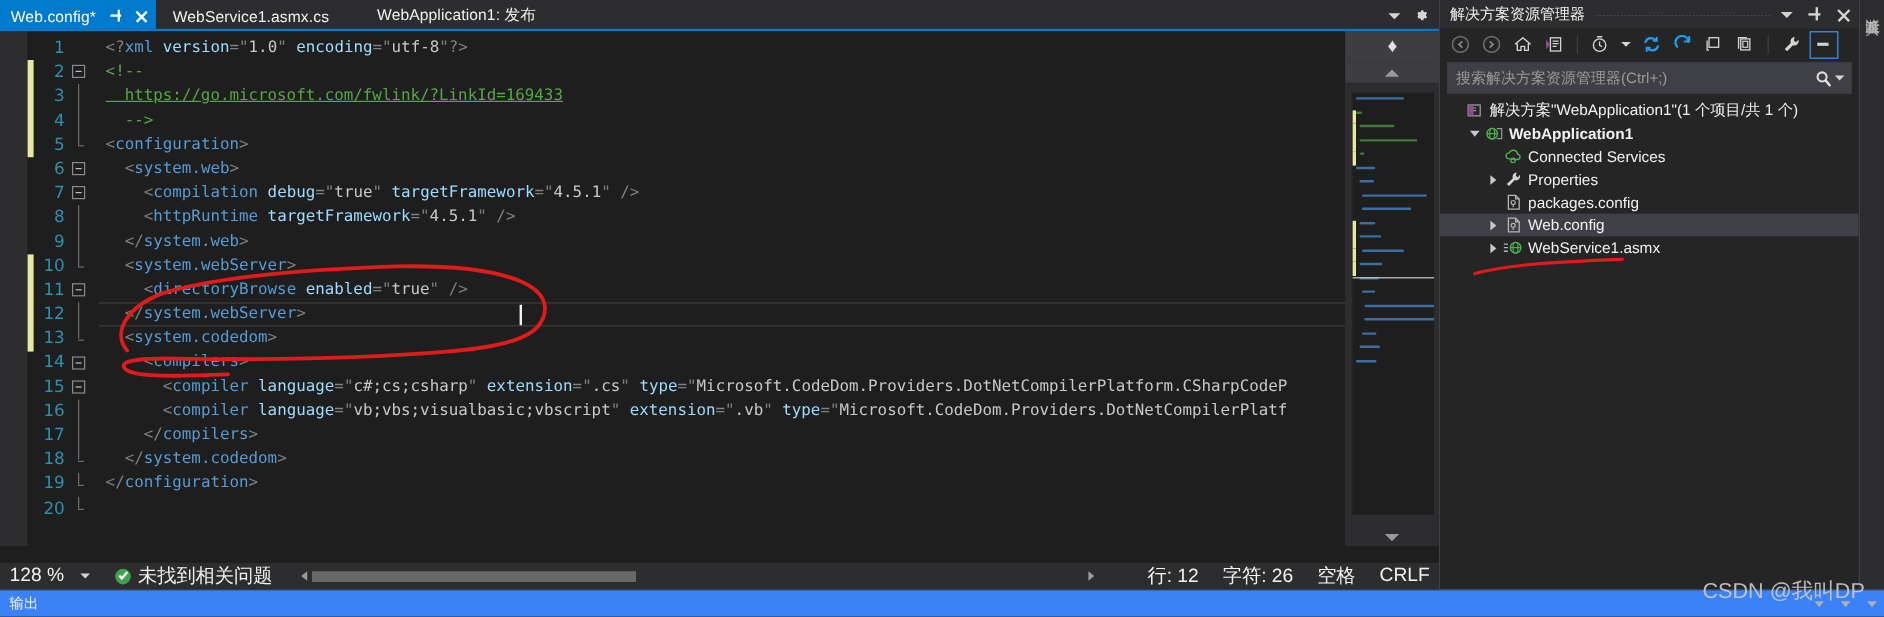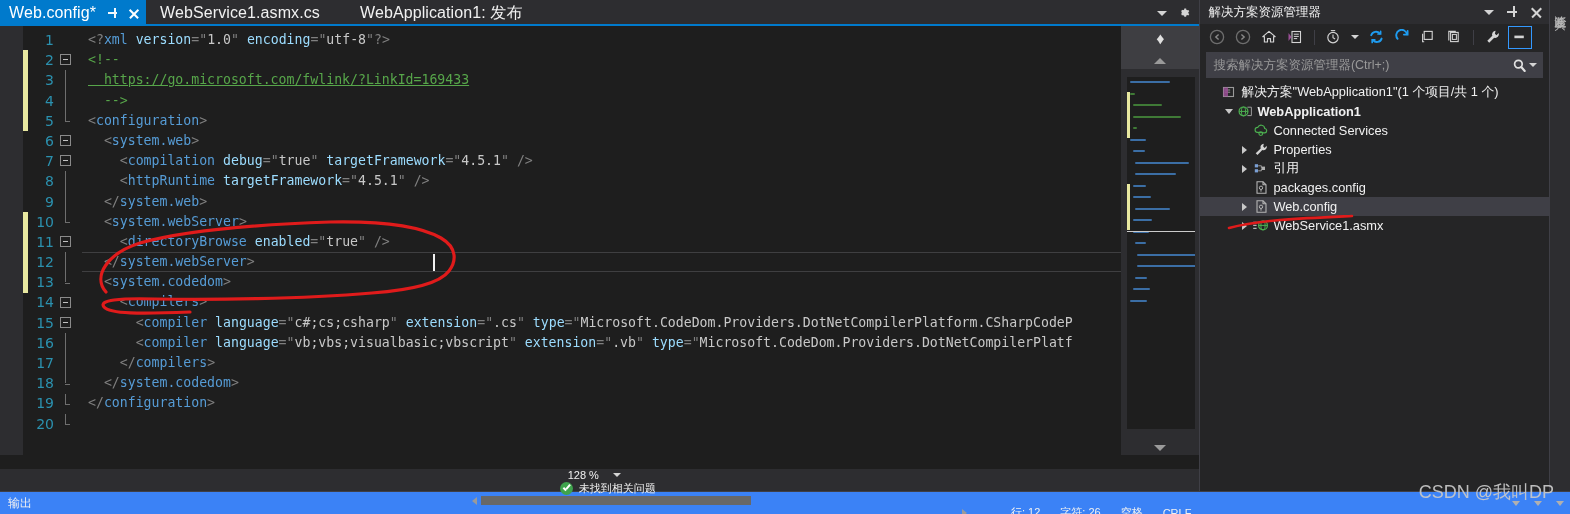--- a/index.html
+++ b/index.html
@@ -9,21 +9,21 @@
     color:#f1f1f1;-webkit-font-smoothing:antialiased;
   }
   .app{position:absolute;inset:0;display:flex;flex-direction:column;background:#2d2d30;}
   .body-row{display:flex;flex:1;min-height:0;}
 
   
   .editor-col{width:1204px;display:flex;flex-direction:column;background:#1e1e1e;position:relative;}
 
   
   .tabstrip{height:26px;background:#2d2d30;display:flex;align-items:stretch;position:relative;}
-  .tab{display:flex;align-items:center;height:26px;padding:0 8px;font-size:16px;white-space:nowrap;}
+  .tab{display:flex;align-items:center;height:26px;padding:0 8px;font-size:13px;white-space:nowrap;}
   .tab.active{background:#007acc;color:#ffffff;padding-left:9px;padding-right:5px;}
   .tab.inactive{color:#f1f1f1;background:#2d2d30;padding-left:14px;padding-right:14px;}
   .tab.preview{color:#f1f1f1;background:#2d2d30;padding-left:26px;padding-right:14px;}
   .tab .tlabel{letter-spacing:.1px;}
   .pin-ico{width:15px;height:15px;margin-left:10px;display:inline-block;position:relative;opacity:.95;}
   .pin-ico:before{content:"";position:absolute;left:2px;top:6px;width:9px;height:2px;background:#fff;}
   .pin-ico:after{content:"";position:absolute;left:8px;top:2px;width:2px;height:10px;background:#fff;}
   .close-ico{width:14px;height:15px;margin-left:6px;position:relative;display:inline-block;}
   .close-ico:before,.close-ico:after{content:"";position:absolute;left:1px;top:7px;width:12px;height:1.6px;background:#fff;}
   .close-ico:before{transform:rotate(45deg);}
@@ -80,21 +80,21 @@
   .mm-line{position:absolute;height:2px;border-radius:1px;}
   .mm-ch{position:absolute;left:0;width:3px;background:#e8e8a0;}
   .mm-view{position:absolute;left:0;right:0;height:1.5px;background:#cccccc;}
   .mm-down{position:absolute;left:0;right:0;bottom:4px;display:flex;justify-content:center;}
   .tri-dn{width:0;height:0;border-left:6px solid transparent;border-right:6px solid transparent;border-top:6px solid #9a9a9a;}
 
   
   .hbar{height:14px;background:#1e1e1e;display:flex;align-items:center;}
 
   
-  .statusbar{height:22px;background:#2d2d30;display:flex;align-items:center;font-size:11px;color:#f1f1f1;flex-direction:column;}
+  .statusbar{height:22px;background:#2d2d30;display:flex;align-items:center;font-size:16px;color:#f1f1f1;}
   .zoombox{display:flex;align-items:center;gap:0;padding-left:8px;min-width:72px;}
   .zoombox .chev{margin-left:14px;width:0;height:0;border-left:4px solid transparent;border-right:4px solid transparent;border-top:4px solid #d4d4d4;}
   .issue{display:flex;align-items:center;gap:6px;margin-left:16px;}
   .ok-ico{width:13px;height:13px;border-radius:50%;background:#3fa34d;position:relative;display:inline-block;}
   .ok-ico:before{content:"";position:absolute;left:3px;top:6px;width:3.5px;height:1.6px;background:#fff;transform:rotate(45deg);}
   .ok-ico:after{content:"";position:absolute;left:5px;top:4px;width:6px;height:1.6px;background:#fff;transform:rotate(-50deg);}
   .sb-scroll{display:flex;align-items:center;margin-left:24px;}
   .sb-scroll .lt{width:0;height:0;border-top:4px solid transparent;border-bottom:4px solid transparent;border-right:5px solid #9a9a9a;margin-right:4px;}
   .sb-track{width:270px;height:9px;background:#686868;}
   .sb-right{margin-left:auto;display:flex;align-items:center;gap:0;padding-right:8px;}
@@ -472,34 +472,20 @@
               <span class="tri-r"></span>
             </span>
             <span class="ticon">
               <svg width="16" height="15" viewBox="0 0 16 15">
                 <path d="M10.8 1.8a3.4 3.4 0 00-3.1 4.7l-5 4.8 1.8 1.8 4.8-5a3.4 3.4 0 004.3-4.4L11.7 5.9 10.2 4.4z" fill="#d4d4d4"></path>
               </svg>
             </span>
             <span class="tlabel2">Properties</span>
           </div>
           <div class="trow" style="padding-left: 38px;">
-            <span class="twist">
-              <span class="tri-r"></span>
-            </span>
-            <span class="ticon">
-              <svg width="16" height="15" viewBox="0 0 16 15">
-                <rect x="1.8" y="3.2" width="3.2" height="3.2" fill="#7a9fd4"></rect>
-                <rect x="1.8" y="8.2" width="3.2" height="3.2" fill="#7a9fd4"></rect>
-                <rect x="8.6" y="5.6" width="3.4" height="3.4" fill="#b0b0b0"></rect>
-                <path d="M5.2 4.8h3.2v2.2M5.2 9.8h3.2V7.6" stroke="#9a9a9a" stroke-width="1" fill="none"></path>
-              </svg>
-            </span>
-            <span class="tlabel2">引用</span>
-          </div>
-          <div class="trow" style="padding-left: 38px;">
             <span class="twist"></span>
             <span class="ticon">
               <svg width="15" height="15" viewBox="0 0 15 15">
                 <path d="M3 1.8h6l3 3v8.4H3z" fill="none" stroke="#b5b5b5" stroke-width="1.1"></path>
                 <path d="M9 1.8v3h3" fill="none" stroke="#b5b5b5" stroke-width="1.1"></path>
                 <path d="M5.3 7.8a1.7 1.7 0 113.4 0 1.7 1.7 0 01-3.4 0zM7 9.5v2.2" stroke="#b5b5b5" stroke-width="1" fill="none"></path>
               </svg>
             </span>
             <span class="tlabel2">packages.config</span>
           </div>

